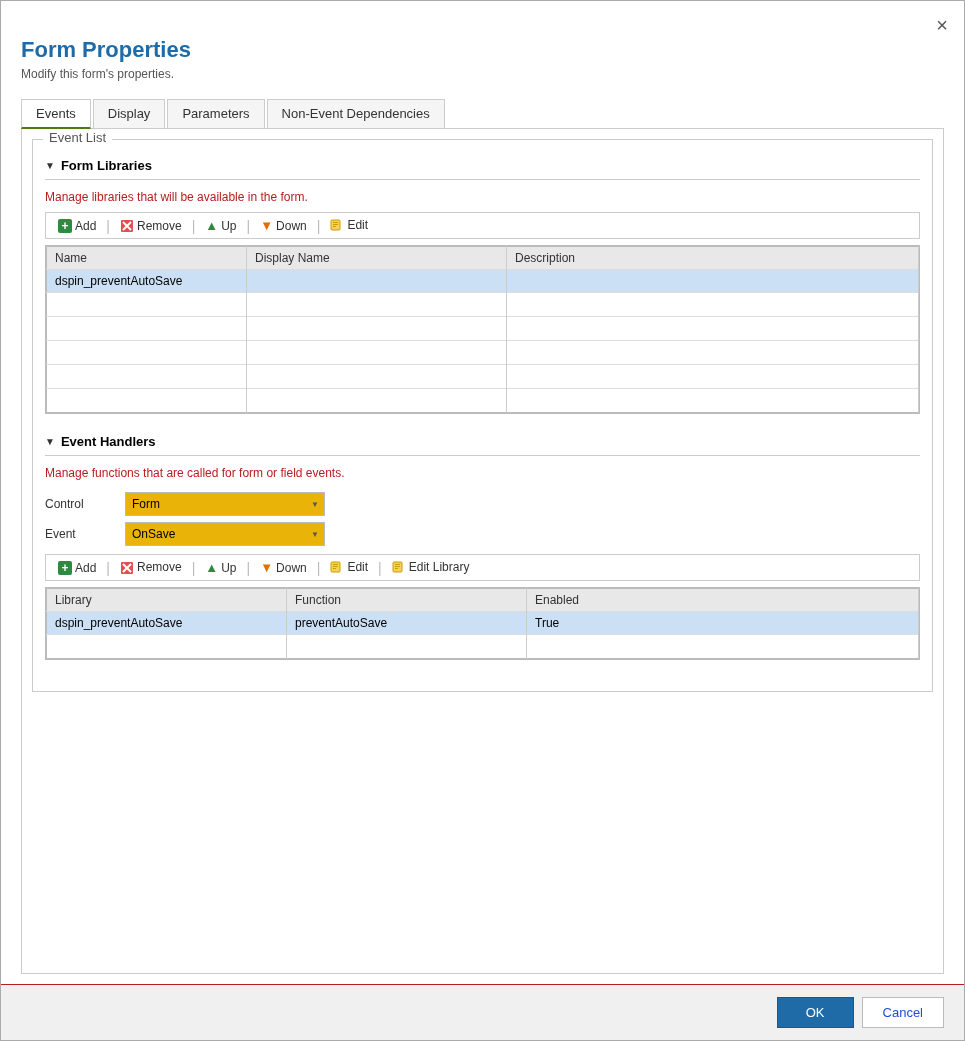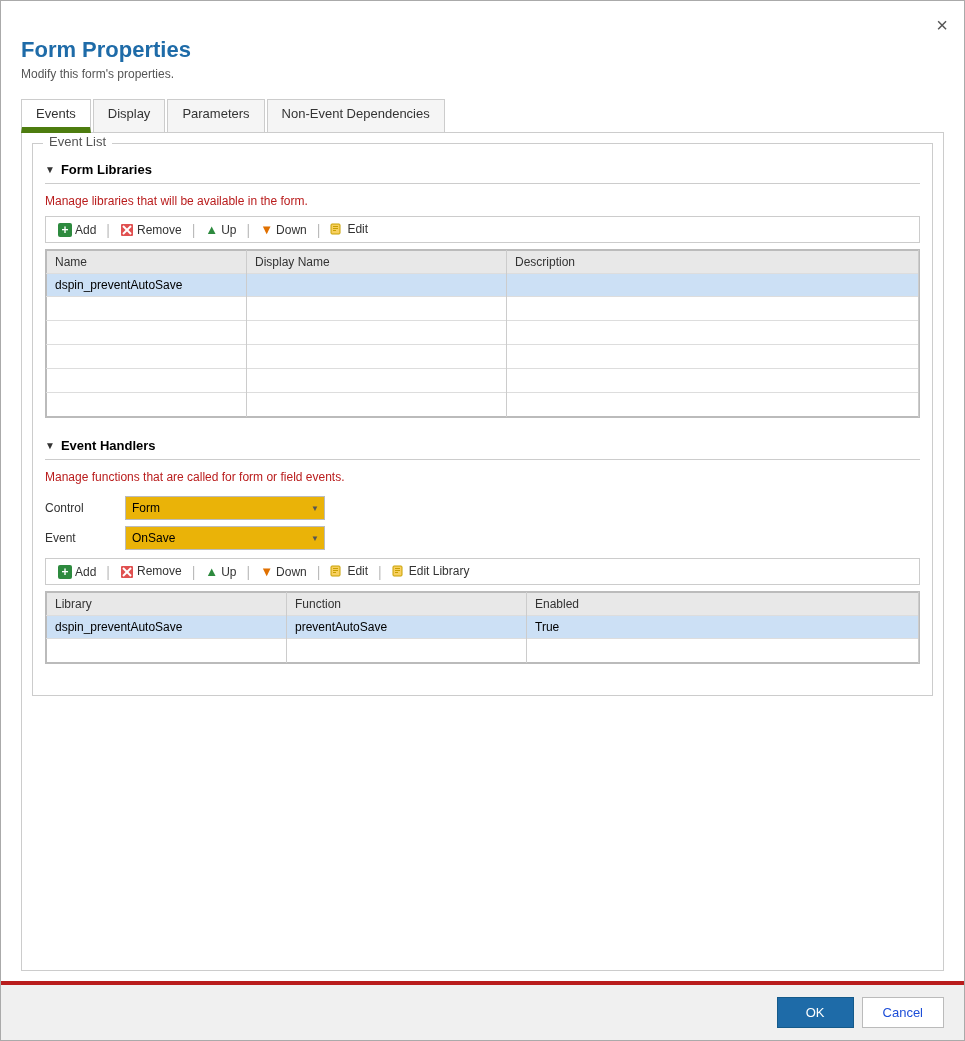--- a/index.html
+++ b/index.html
@@ -64,21 +64,21 @@
       cursor: pointer;
       border: 1px solid #ccc;
       border-bottom: none;
       background: #f5f5f5;
       margin-right: 2px;
       font-size: 13px;
       color: #333;
     }
     .tab.active {
       background: #fff;
-      border-bottom: 6px solid #4d7c0f;
+      border-bottom: 2px solid #4d7c0f;
       margin-bottom: -1px;
       z-index: 1;
       position: relative;
       text-align: center;
     }
     .tab-content {
       border: 1px solid #ccc;
       border-top: none;
       flex: 1;
       overflow: hidden;
@@ -222,21 +222,21 @@
       font-size: 12px;
       min-width: 200px;
       background: #eab308;
       appearance: none;
       -webkit-appearance: none;
       cursor: pointer;
     }
 
     .dialog-footer {
       background: #f0f0f0;
-      border-top: 4px solid #b91c1c;
+      border-top: 1px solid #b91c1c;
       padding: 12px 20px;
       display: flex;
       justify-content: flex-end;
       gap: 8px;
     }
     .btn-ok {
       background: #1e6ba8;
       color: #fff;
       border: 1px solid #155a8a;
       padding: 7px 28px;

